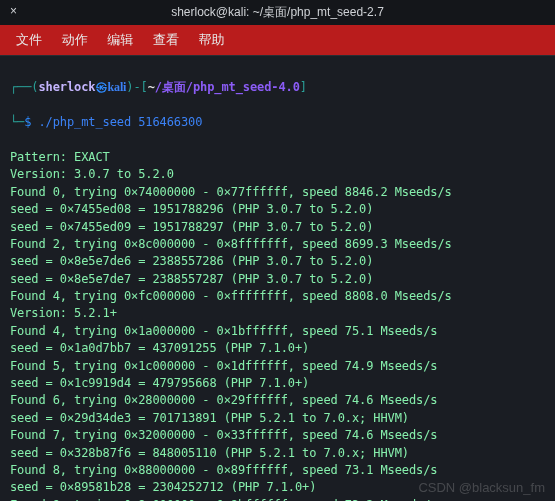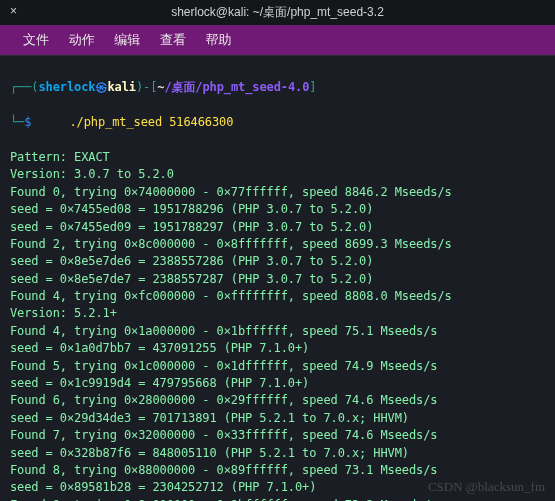--- a/index.html
+++ b/index.html
@@ -21,60 +21,60 @@
     font-family: sans-serif;
     position: relative;
   }
   .titlebar .close {
     position: absolute;
     left: 10px;
     top: 4px;
     color: #cfd2d6;
   }
   .menubar {
-    background: #701a75;
+    background: #b91c1c;
     color: #e6e6e6;
-    padding: 6px 23px;
+    padding: 6px 16px;
     font-family: sans-serif;
     font-size: 13px;
     border-bottom: 1px solid #2a2d33;
   }
   .menubar span { margin-right: 16px; cursor: pointer; }
   .terminal {
     padding: 6px 10px;
     line-height: 1.45;
     white-space: pre;
     font-size: 12px;
     letter-spacing: -0.1px;
   }
   .prompt-line .bracket { color: #2aa198; }
-  .prompt-line .user { color: #0ea5e9; font-weight: bold; }
+  .prompt-line .user { color: #c4b5fd; font-weight: bold; }
   .prompt-line .at { color: #2e8bff; font-weight: bold; }
-  .prompt-line .host { color: #fef9c3; font-weight: bold; }
+  .prompt-line .host { color: #3b82f6; font-weight: bold; font-family: Liberation Serif, serif; }
   .prompt-line .path { color: #8b5cf6; font-weight: bold; }
   .prompt-line .tilde { color: #e6e6e6; font-weight: bold; }
   .cmd-line .bracket { color: #2aa198; }
   .cmd-line .dollar { color: #2e8bff; }
-  .cmd-line .cmd { color: #fde047; margin-left: 31px; }
+  .cmd-line .cmd { color: #3b82f6; }
   .out { color: #86efac; }
   .watermark {
     position: absolute;
     right: 10px;
     bottom: 6px;
     color: rgba(200,200,200,0.25);
-    font-family: Liberation Serif, serif;
+    font-family: Liberation Sans, sans-serif;
     font-size: 13px;
   }
 </style>
 </head>
 <body>
 
 <div class="titlebar">
   <span class="close">×</span>
-  <span>sherlock@kali: ~/桌面/php_mt_seed-3.2</span>
+  <span>sherlock@kali: ~/桌面/php_mt_seed-2.7</span>
 </div>
 
 <div class="menubar">
   <span>文件</span>
   <span>动作</span>
   <span>编辑</span>
   <span>查看</span>
   <span>帮助</span>
 </div>
 

